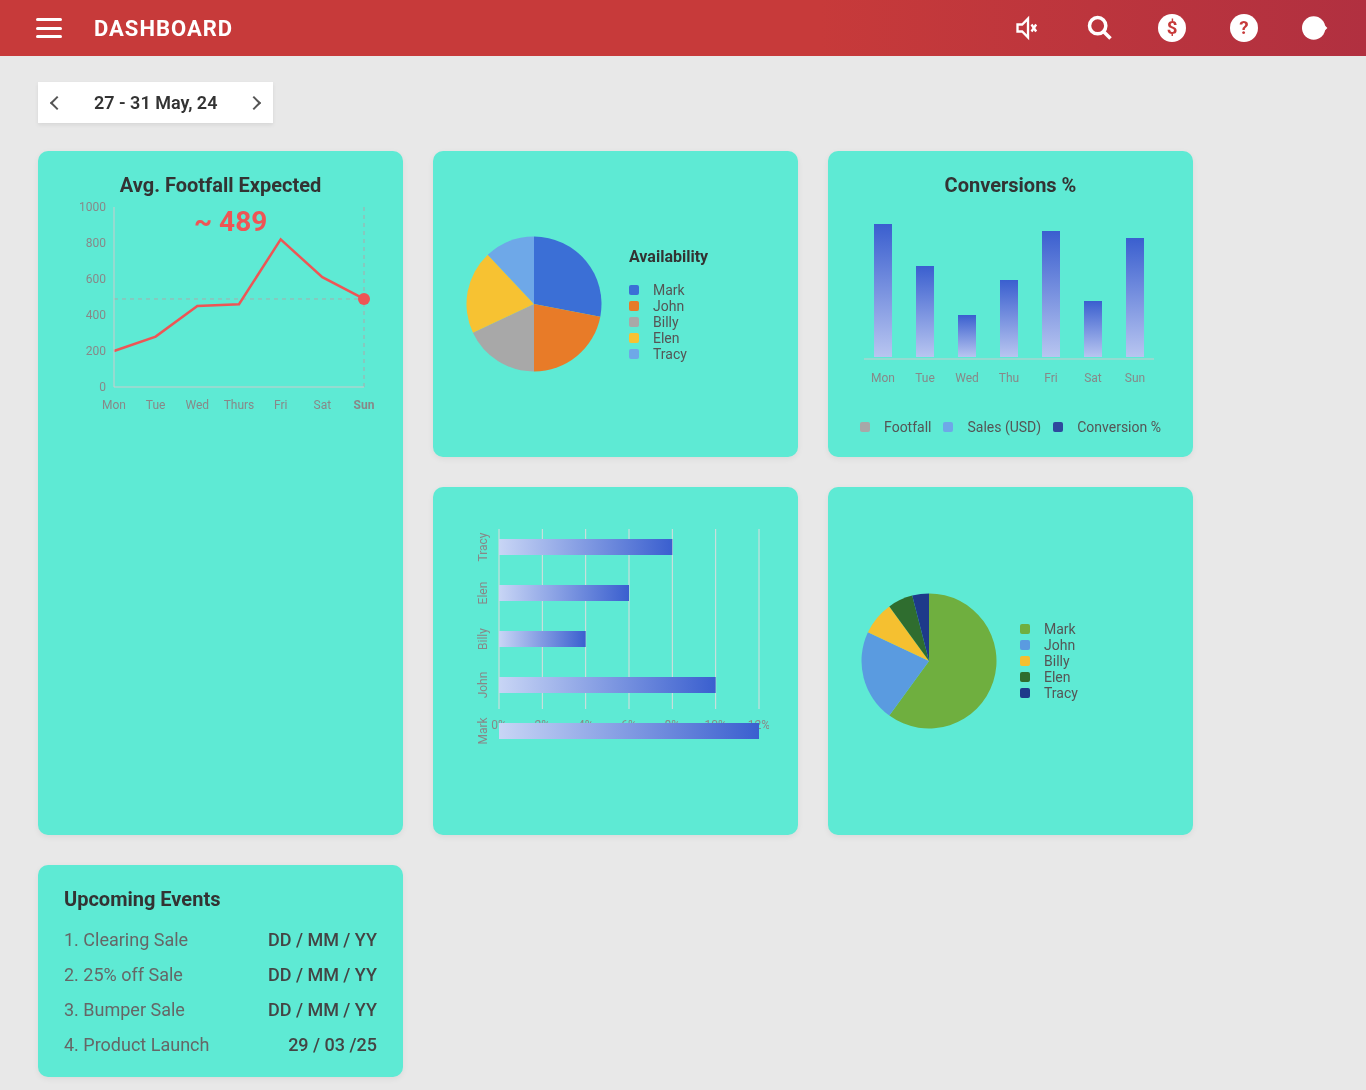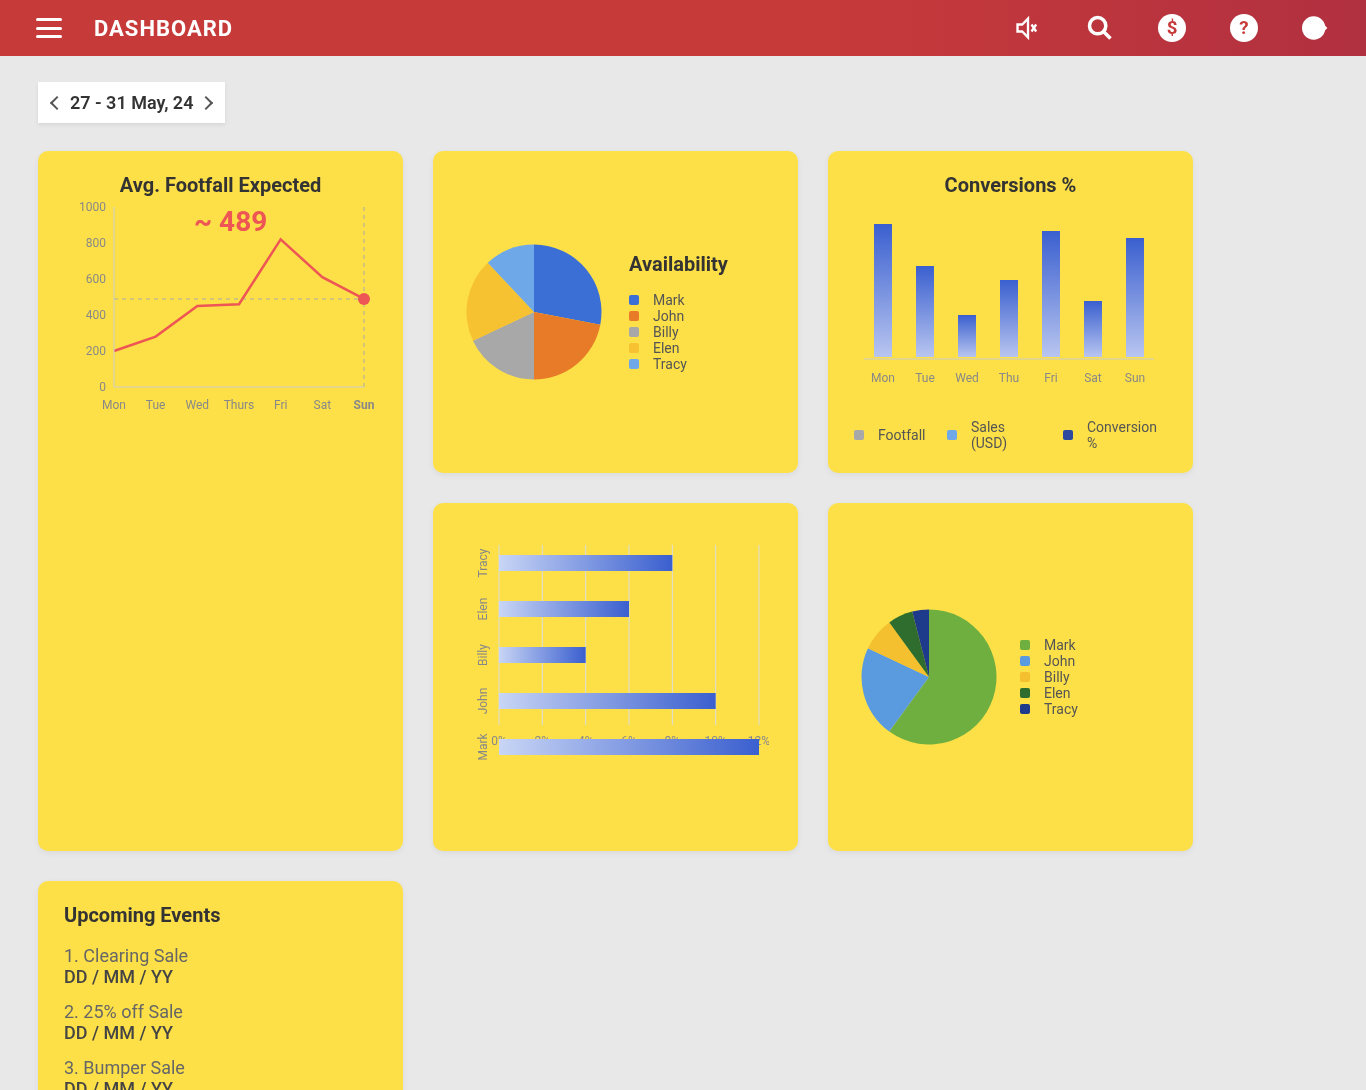--- a/index.html
+++ b/index.html
@@ -5,37 +5,37 @@
 * { margin:0; padding:0; box-sizing:border-box; font-family:-apple-system,BlinkMacSystemFont,"Segoe UI",Roboto,Arial,sans-serif; }
 body { background:#E8E8E8; width:1366px; }
 .header { height:56px; background:linear-gradient(90deg,#C73A3A 0%,#C73A3A 60%,#B13040 100%); display:flex; align-items:center; padding:0 36px; justify-content:space-between; }
 .header-left { display:flex; align-items:center; gap:32px; }
 .hamburger { width:26px; height:20px; display:flex; flex-direction:column; justify-content:space-between; cursor:pointer; }
 .hamburger div { height:3px; background:#fff; border-radius:2px; }
 .title { color:#fff; font-size:22px; font-weight:700; letter-spacing:1px; }
 .header-icons { display:flex; gap:44px; }
 .hicon { cursor:pointer; }
 .content { padding:26px 38px; }
-.date-picker { background:#fff; border-radius:0; display:inline-flex; align-items:center; padding:10px 14px; gap:8px; box-shadow:0 2px 4px rgba(0,0,0,0.08); }
+.date-picker { background:#fff; border-radius:0; display:inline-flex; align-items:center; padding:10px 14px; gap:32px; box-shadow:0 2px 4px rgba(0,0,0,0.08); }
 .chev { width:10px; height:10px; border:solid #555; border-width:0 2.5px 2.5px 0; cursor:pointer; }
 .chev.left { transform:rotate(135deg); }
 .chev.right { transform:rotate(-45deg); }
 .date-text { font-size:18px; font-weight:600; color:#333; }
 .grid { display:grid; grid-template-columns:365px 365px 365px; gap:30px; margin-top:28px; }
-.card { background:#fde047; border-radius:10px; padding:22px 26px; box-shadow:0 2px 6px rgba(0,0,0,0.06); }
+.card { background:#5eead4; border-radius:10px; padding:22px 26px; box-shadow:0 2px 6px rgba(0,0,0,0.06); }
 .card-title { font-size:20px; font-weight:700; color:#333; text-align:center; }
 .availability { display:flex; align-items:center; gap:20px; }
 .legend { display:flex; flex-direction:column; gap:8px; }
-.legend-title { font-size:20px; font-weight:700; color:#333; margin-bottom:8px; }
+.legend-title { font-size:16px; font-weight:700; color:#333; margin-bottom:8px; }
 .legend-item { display:flex; align-items:center; gap:14px; }
 .sq { width:10px; height:10px; border-radius:2px; }
 .legend-label { font-size:14px; color:#555; }
 .events-title { font-size:20px; font-weight:700; color:#333; margin-bottom:18px; }
 .events { display:flex; flex-direction:column; gap:14px; }
-.event-row { display:flex; justify-content:space-between; font-size:18px; color:#555;flex-direction:column; }
+.event-row { display:flex; justify-content:space-between; font-size:18px; color:#555; }
 .event-name { color:#666; }
 .event-date { color:#444; font-weight:500; }
 .punch-card { grid-row:2; }
 .conv-card, .footfall-card { grid-row:1/3; }
 #takeoff-card { display:flex; align-items:center; gap:16px; }
 .tick { font-size:12px; fill:#888; }
 </style>
 </head>
 <body>
 
@@ -137,21 +137,21 @@
             <text x="155" y="185" text-anchor="middle" class="tick">Thu</text>
             <rect x="188" y="34" width="18" height="126" fill="url(#bargrad)"></rect>
             <text x="197" y="185" text-anchor="middle" class="tick">Fri</text>
             <rect x="230" y="104" width="18" height="56" fill="url(#bargrad)"></rect>
             <text x="239" y="185" text-anchor="middle" class="tick">Sat</text>
             <rect x="272" y="41" width="18" height="119" fill="url(#bargrad)"></rect>
             <text x="281" y="185" text-anchor="middle" class="tick">Sun</text>
             <line x1="10" x2="300" y1="162" y2="162" stroke="#ccc"></line>
           </g>
       </svg>
-      <div style="display:flex;justify-content:center;gap:22px;margin-top:8px">
+      <div style="display:flex;justify-content:center;gap:12px;margin-top:8px">
         <div class="legend-item">
             <div class="sq" style="background:#A8A8A8"></div>
             <span class="legend-label">Footfall</span>
           </div>
         <div class="legend-item">
             <div class="sq" style="background:#6EA8E8"></div>
             <span class="legend-label">Sales (USD)</span>
           </div>
         <div class="legend-item">
             <div class="sq" style="background:#2E4A9E"></div>

